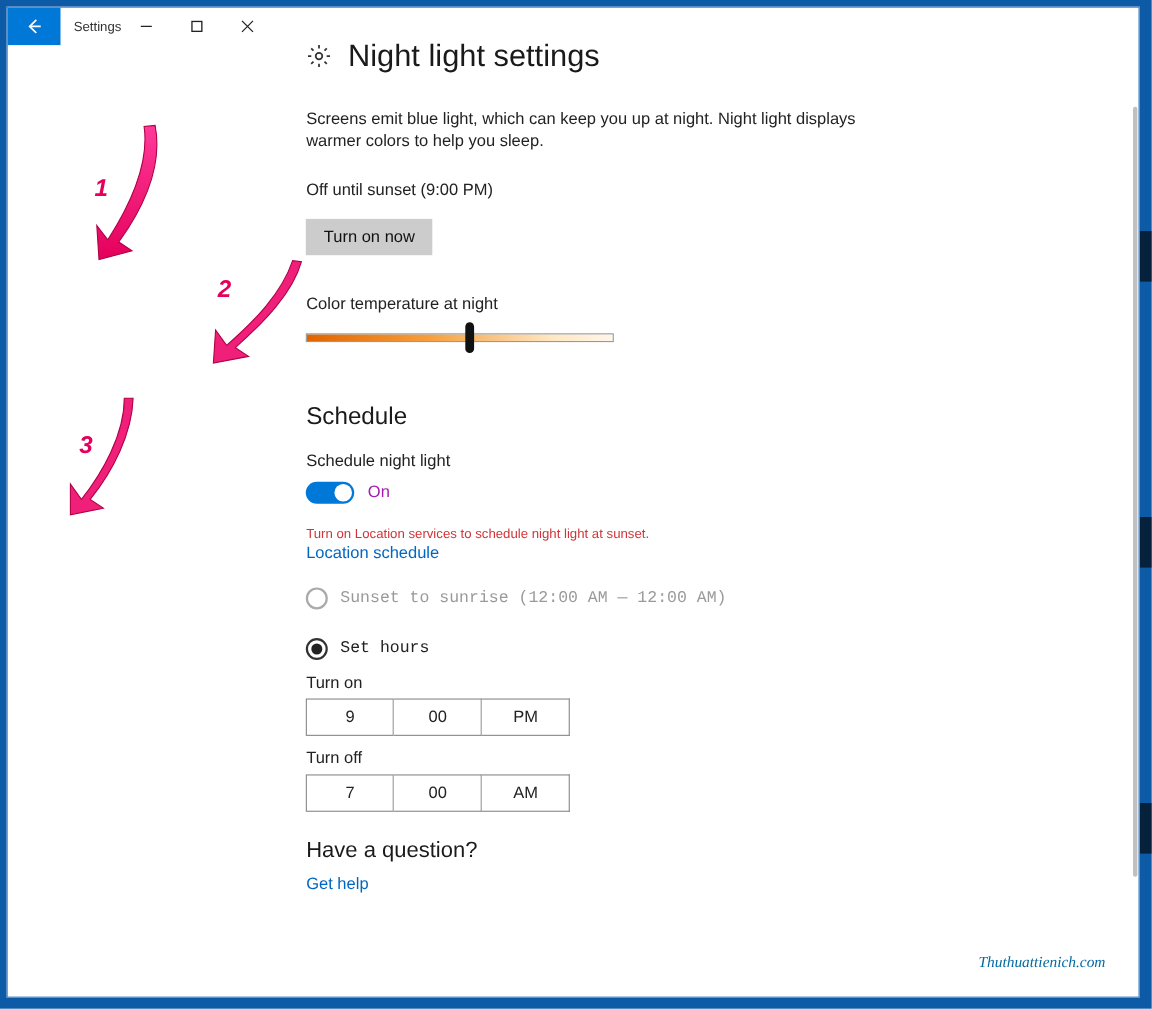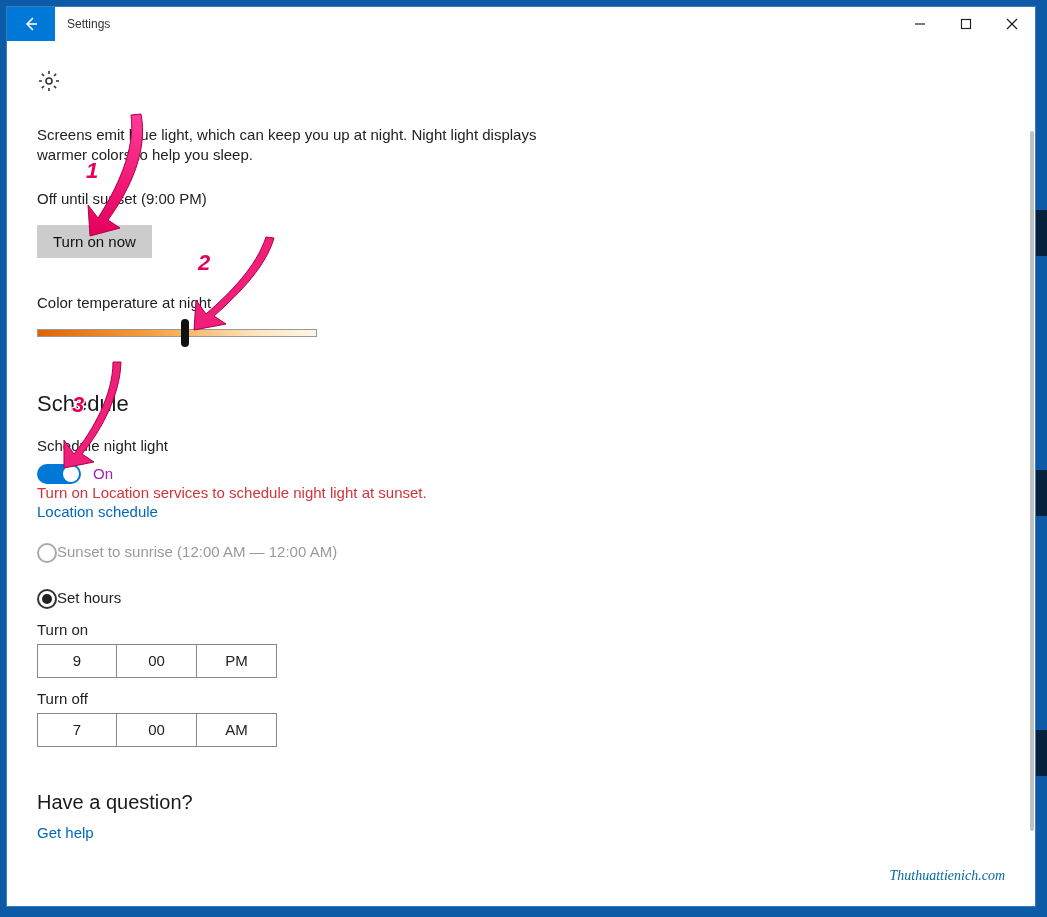--- a/index.html
+++ b/index.html
@@ -11,21 +11,21 @@
     height: 917px;
     overflow: hidden;
     position: relative;
   }
   .window {
     position: absolute;
     left: 6px; top: 6px;
     width: 1030px; height: 901px;
     background: #fff;
     border: 1px solid #3a7bbf;
-    display: flex; flex-direction: column;
+    display: flex; flex-direction: row;
   }
   .titlebar {
     height: 34px;
     display: flex; align-items: stretch;
     font-size: 12px;
     color: #222;
   }
   .back-btn {
     width: 48px;
     background: #0078d7;
@@ -107,24 +107,24 @@
   .toggle {
     width: 44px; height: 20px; border-radius: 10px;
     background: #0078d7; position: relative; cursor:pointer;
   }
   .toggle-knob {
     position:absolute; right:2px; top:2px;
     width:16px; height:16px; border-radius:50%;
     background:#fff;
   }
   .toggle-label { font-size:15px; color:#a21caf; }
-  .warn { color:#d13438; font-size:15px; }
+  .warn { color:#d13438; font-size:12px; margin-top:20px; }
   .link { color:#0067c0; font-size:15px; cursor:pointer; margin-top:2px; display:inline-block; }
   
-  .radio-row { display:flex; align-items:flex-start; gap:0; margin-top:22px; }
+  .radio-row { display:flex; align-items:center; gap:11px; margin-top:22px;font-family:Liberation Mono, monospace; }
   .radio {
     width:20px; height:20px; border-radius:50%;
     border:2px solid #333; position:relative; flex:0 0 auto;
     cursor:pointer; background:#fff;
   }
   .radio.disabled { border-color:#aaa; cursor:default; }
   .radio.selected::after {
     content:""; position:absolute; left:3px; top:3px;
     width:10px; height:10px; border-radius:50%; background:#222;
   }
@@ -133,21 +133,21 @@
   
   .time-label { font-size:15px; color:#222; margin-top:12px; margin-bottom:6px; }
   .time-row { display:flex; }
   .time-cell {
     width:80px; height:34px; border:1px solid #888;
     display:flex; align-items:center; justify-content:center;
     font-size:15px; color:#222; cursor:pointer; background:#fff;
   }
   .time-cell + .time-cell { border-left:none; }
   
-  .help-h { font-size:20px; font-weight:400; margin-top:44px; color:#1a1a1a; }
+  .help-h { font-size:20px; font-weight:400; margin-top:24px; color:#1a1a1a; }
   
   .watermark {
     position:absolute; right:30px; bottom:22px;
     font-family: Georgia, "Times New Roman", serif;
     font-style: italic; font-size:14px; color:#0369a1;
   }
   
   .annotation { position:absolute; pointer-events:none; }
   .ann-num {
     position:absolute;
@@ -197,20 +197,21 @@
   <div class="content">
     <div class="scroll">
 
       <div class="page-head">
         <svg class="gear-icon" viewBox="0 0 24 24">
           <g stroke="#333" stroke-width="1.6" fill="none">
             <circle cx="12" cy="12" r="3"></circle>
             <path d="M12 2v3M12 19v3M2 12h3M19 12h3M4.9 4.9l2.1 2.1M17 17l2.1 2.1M19.1 4.9 17 7M7 17l-2.1 2.1"></path>
           </g>
         </svg>
+        <h1 class="page-title">Night light settings</h1>
       </div>
 
       <p class="desc">Screens emit blue light, which can keep you up at night. Night light displays warmer colors to help you sleep.</p>
 
       <div class="status-line">Off until sunset (9:00 PM)</div>
 
       <button class="flat-btn">Turn on now</button>
 
       <div class="section-sub">Color temperature at night</div>
       <div class="slider-wrap">

